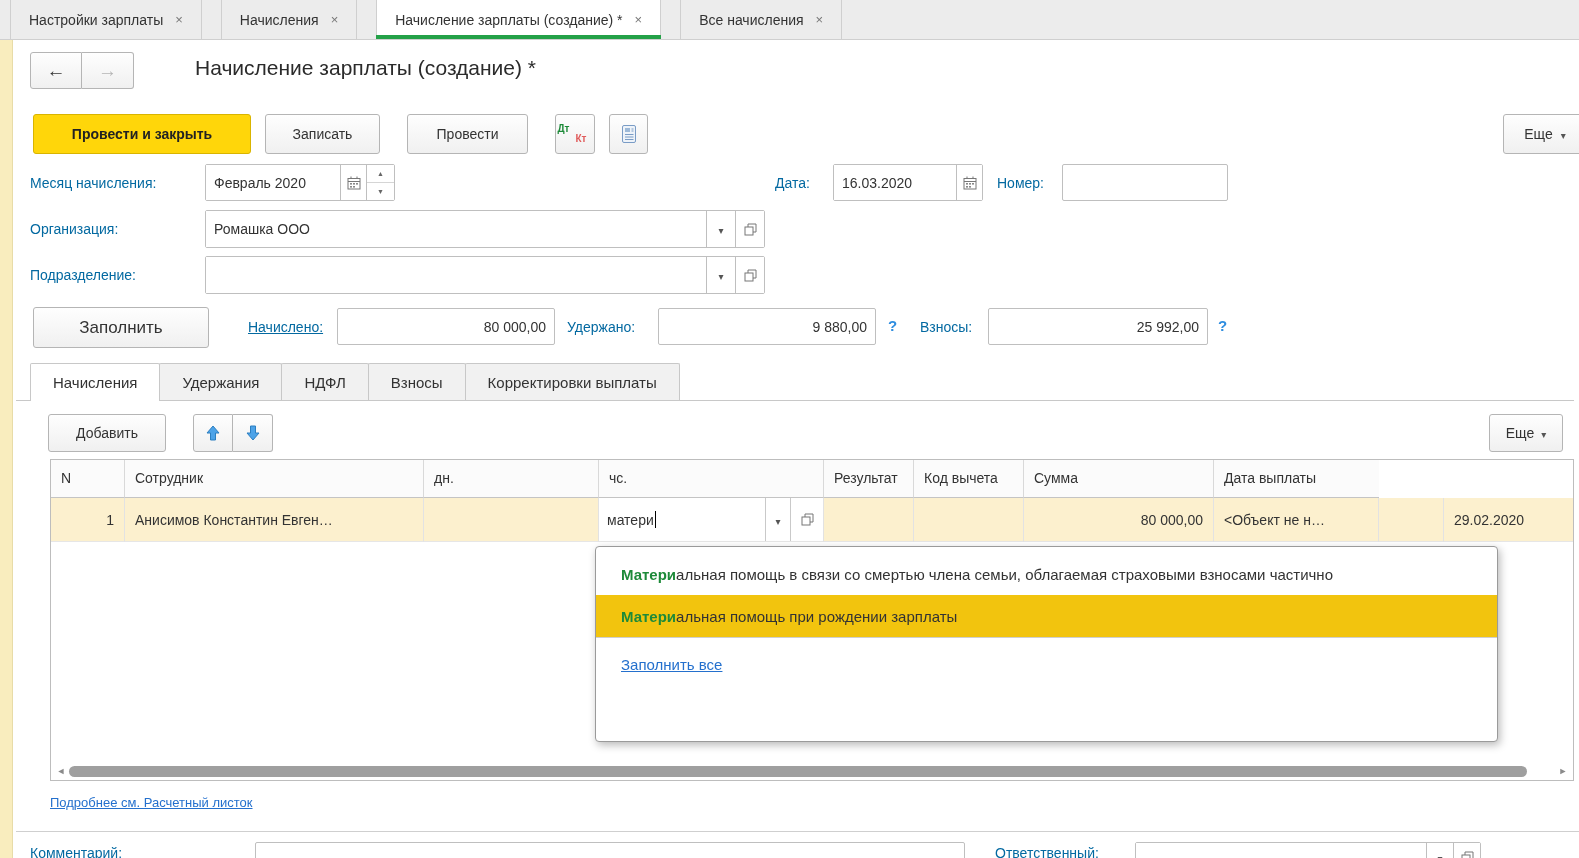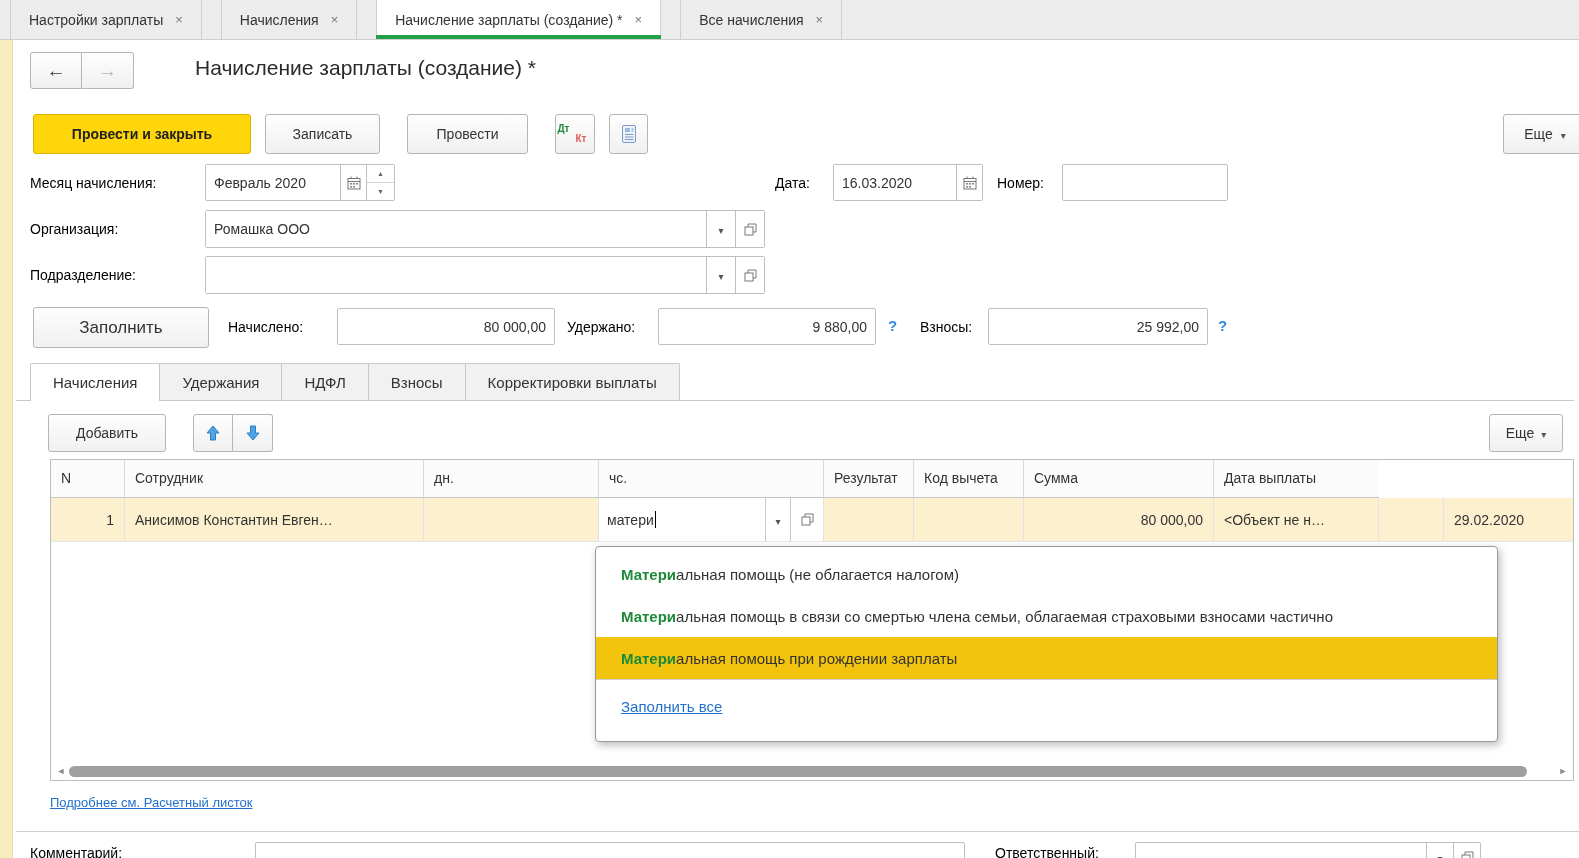--- a/index.html
+++ b/index.html
@@ -27,21 +27,21 @@
   .strip { left:0; top:40px; width:13px; height:818px; background:#f9edbe; border-right:1px solid #e8dca8; }
 
   
   .btn { display:inline-flex; align-items:center; justify-content:center;
     background:linear-gradient(#fefefe,#f0f0f0); border:1px solid #b5b5b5; border-radius:3px;
     color:#333; font-size:14px; cursor:pointer; white-space:nowrap; }
   .btn-primary { background:#FFD60A; border-color:#d9b400; font-weight:bold; color:#222; }
   .field { background:#fff; border:1px solid #bfbfbf; border-radius:2px;
     display:flex; align-items:center; padding:0 8px; color:#333; }
   .field.num { justify-content:flex-end; }
-  .lbl { color:#000000; white-space:nowrap; }
+  .lbl { color:#0369a1; white-space:nowrap; }
   .dd-caret::before { content:'▾'; font-size:10px; color:#555; }
   .mini-btn { display:flex; align-items:center; justify-content:center; background:#fff;
     border-left:1px solid #bfbfbf; cursor:pointer; }
   .group { display:flex; align-items:stretch; border:1px solid #bfbfbf; border-radius:2px; background:#fff; }
   .group .gfield { border:none; border-radius:0; flex:1; }
   .help-q { color:#2e8de0; font-weight:bold; font-size:15px; cursor:pointer; }
   .link { color:#2470CD; text-decoration:underline; cursor:pointer; }
 
   
   .navgrp { left:30px; top:52px; display:flex; }
@@ -234,21 +234,21 @@
     </div>
   <div class="mini-btn" style="width:29px;">
     <svg width="13" height="13" viewBox="0 0 13 13" fill="none" stroke="#777">
       <rect x="1" y="4" width="8" height="8"></rect>
         <path d="M4 4 V1 H12 V9 H9"></path>
     </svg>
   </div>
 </div>
 
 <button class="abs btn" style="left:33px;top:307px;width:176px;height:41px;font-size:17px;">Заполнить</button>
-<div class="abs lbl row-lbl" style="left:228px;top:309px;">Начислено:</div>
+<div class="abs lbl row-lbl" style="left:248px;top:309px;text-decoration:underline;">Начислено:</div>
 <div class="abs field num" style="left:337px;top:308px;width:218px;height:37px;">80 000,00</div>
 <div class="abs lbl row-lbl" style="left:567px;top:309px;">Удержано:</div>
 <div class="abs field num" style="left:658px;top:308px;width:218px;height:37px;">9 880,00</div>
 <div class="abs help-q" style="left:888px;top:317px;">?</div>
 <div class="abs lbl row-lbl" style="left:920px;top:309px;">Взносы:</div>
 <div class="abs field num" style="left:988px;top:308px;width:220px;height:37px;">25 992,00</div>
 <div class="abs help-q" style="left:1218px;top:317px;">?</div>
 
 <div class="abs stabs">
   <div class="stab active">Начисления</div>
@@ -315,23 +315,20 @@
   </div>
   <div class="hscroll">
     <div class="scroll-arrow">◄</div>
     <div class="thumb"></div>
     <div class="scroll-arrow" style="margin-left:auto;">►</div>
   </div>
 </div>
 
 <div class="abs dropdown">
   <div class="opt">
-    <span><span class="match">Матери</span><span>альная помощь (не облагается налогом)</span></span>
-  </div>
-  <div class="opt">
     <span><span class="match">Матери</span><span>альная помощь в связи со смертью члена семьи, облагаемая страховыми взносами частично</span></span>
   </div>
   <div class="opt hl">
     <span><span class="match">Матери</span><span>альная помощь при рождении зарплаты</span></span>
   </div>
   <div class="opt-sep"></div>
   <div class="showall">
     <span class="link">Заполнить все</span>
   </div>
 </div>

